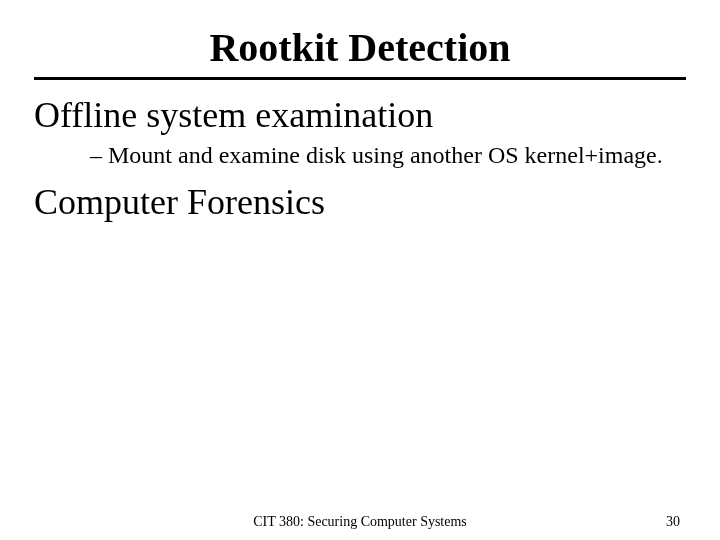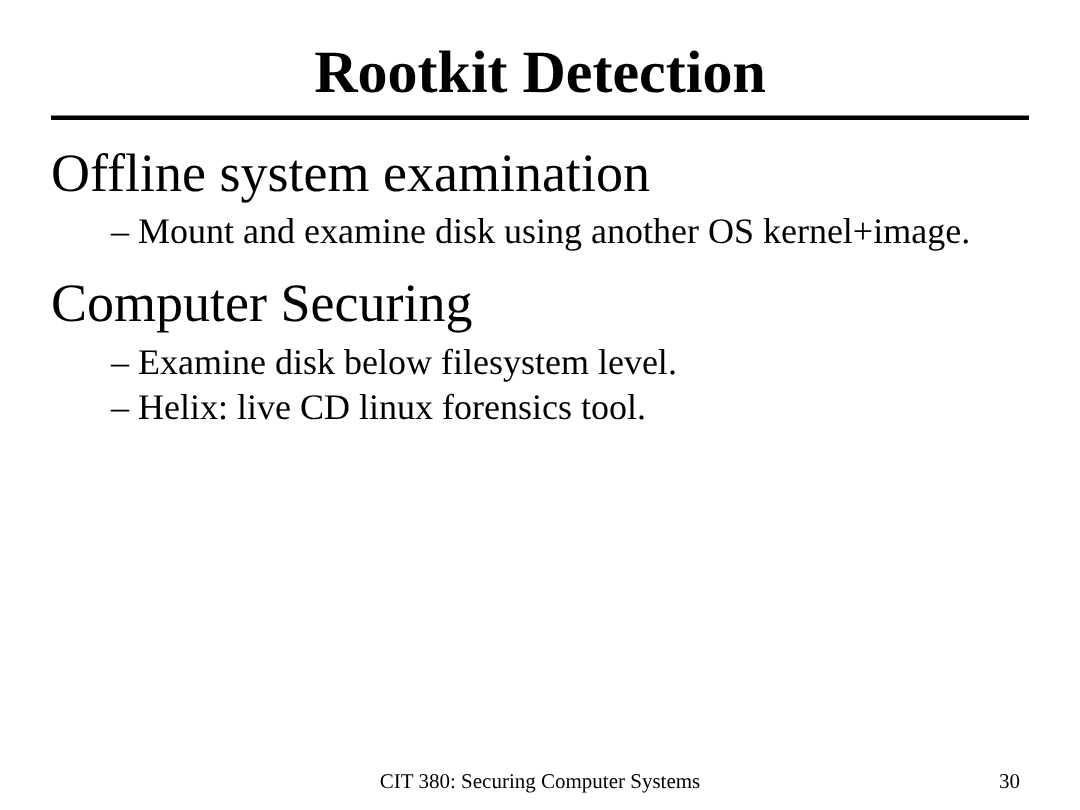--- a/index.html
+++ b/index.html
@@ -20,21 +20,21 @@
     border-top: 3px solid #000;
     margin-top: 6px;
     margin-bottom: 14px;
   }
   .section {
     font-size: 36px;
     margin-top: 6px;
     margin-bottom: 4px;
   }
   .bullets {
-    margin-left: 40px;
+    margin-left: 56px;
     margin-bottom: 10px;
   }
   .bullet {
     font-size: 24px;
     line-height: 1.28;
     text-indent: -16px;
     padding-left: 16px;
   }
   .footer {
     position: absolute;
@@ -60,23 +60,19 @@
 
 <div class="slide">
   <h1 class="title">Rootkit Detection</h1>
   <hr class="rule">
 
   <div class="section">Offline system examination</div>
   <div class="bullets">
     <div class="bullet">– Mount and examine disk using another OS kernel+image.</div>
   </div>
 
-  <div class="section">Computer Securing</div>
-  <div class="bullets">
-    <div class="bullet">– Examine disk below filesystem level.</div>
-    <div class="bullet">– Helix: live CD linux forensics tool.</div>
-  </div>
+  <div class="section">Computer Forensics</div>
 
   <div class="footer">
     <span class="footer-center">CIT 380: Securing Computer Systems</span>
     <span class="footer-right">30</span>
   </div>
 </div>
 
 </body></html>

